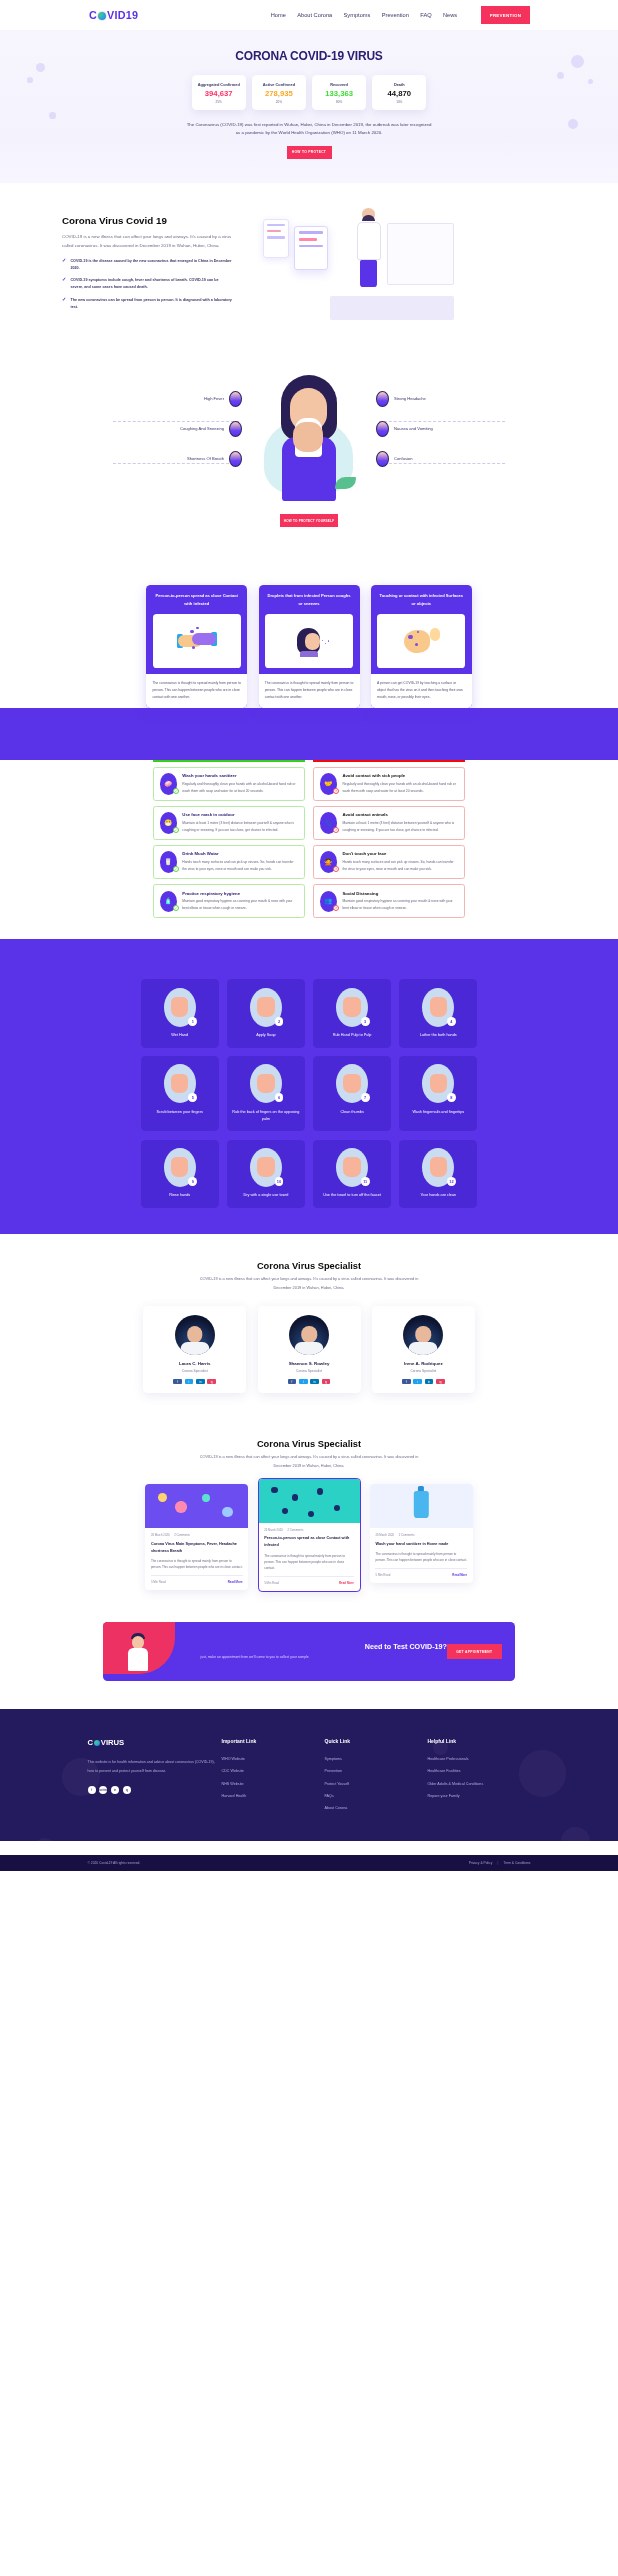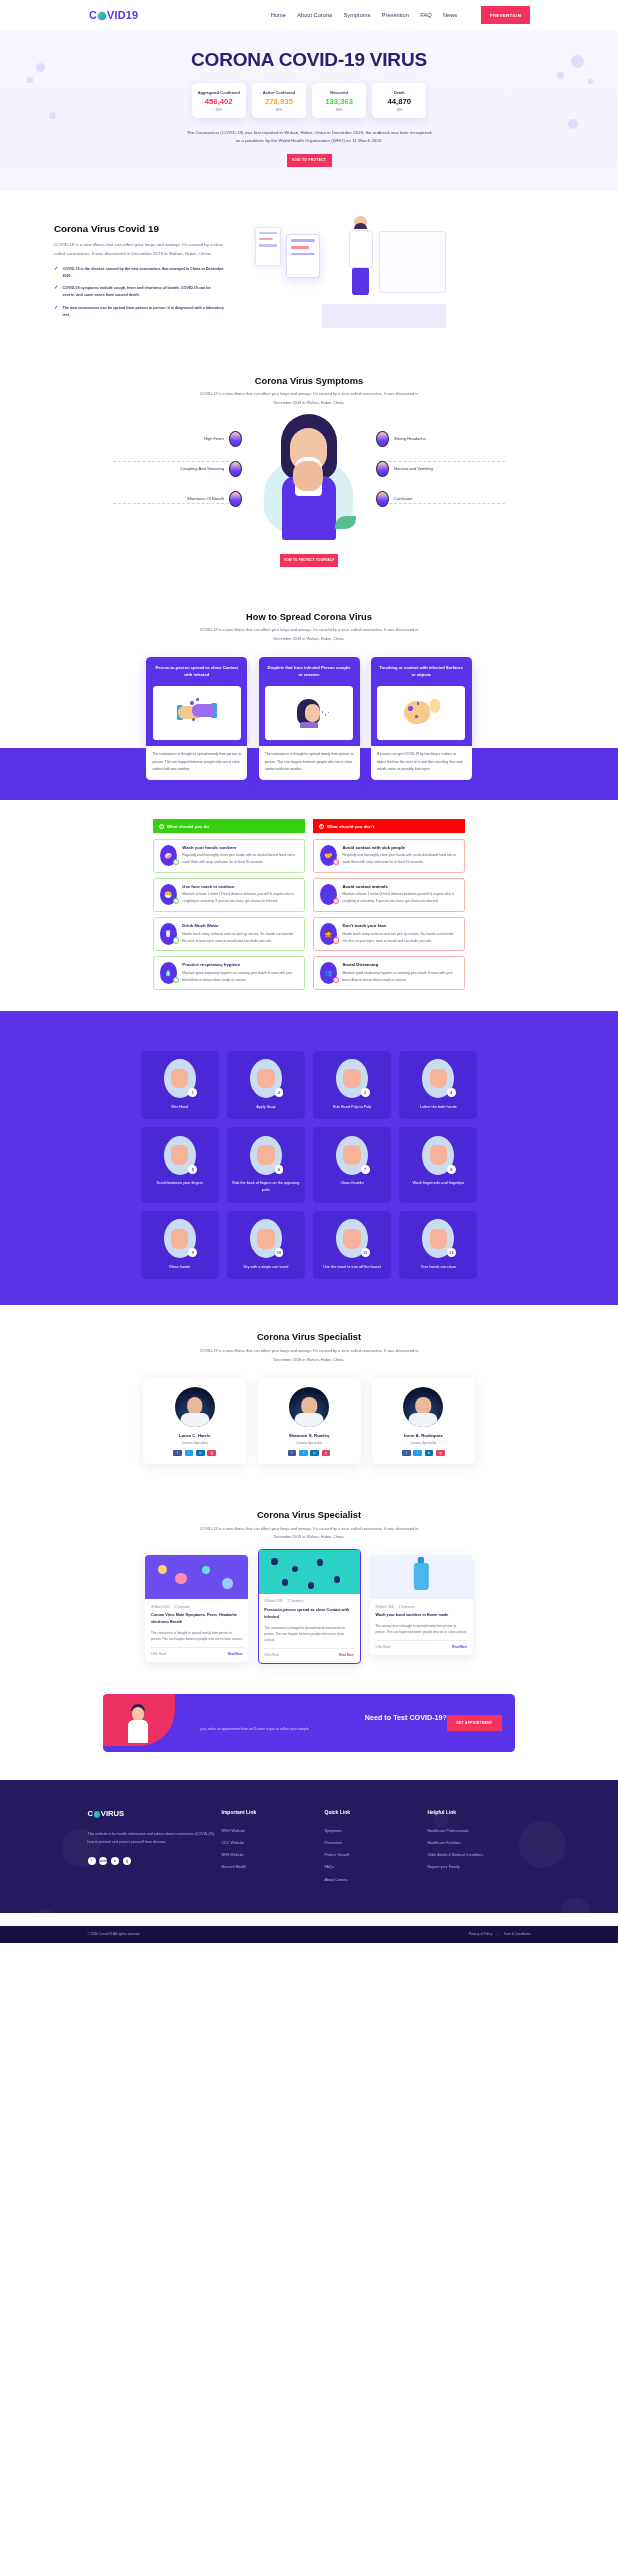--- a/index.html
+++ b/index.html
@@ -29,21 +29,21 @@
     background:#f5325b; color:#fff; font-size:4.4px; font-weight:bold;
     padding:6.7px 8.8px; letter-spacing:0.3px; margin-left:12.4px; margin-right:88px;
   }
 
   
   .hero {
     background:linear-gradient(180deg,#f7f6fe 0%,#f4f2fd 70%, #f7f6ff 100%);
     padding:18.5px 0 24px; position:relative; overflow:hidden;
   }
   .hero-title {
-    text-align:center; font-size:19px; font-weight:bold; color:#2a2070;
+    text-align:center; font-size:12px; font-weight:bold; color:#2a2070;
     letter-spacing:-0.2px; position:relative; z-index:3;
   }
   .germ { position:absolute; border-radius:50%; background:#cfc6f7; opacity:.55; }
   .g1{width:9.3px;height:9.3px;left:36px;top:33px;}
   .g2{width:5.7px;height:5.7px;left:27px;top:47px;}
   .g3{width:13.4px;height:13.4px;right:34px;top:25px;}
   .g4{width:7.2px;height:7.2px;right:54px;top:42px;}
   .g5{width:4.6px;height:4.6px;right:25px;top:49px;}
   .g6{width:6.7px;height:6.7px;left:49px;top:82px;}
   .g7{width:10.3px;height:10.3px;right:40px;top:89px;}
@@ -62,21 +62,21 @@
     text-align:center; font-size:4.4px; line-height:1.85; color:#494370;
     width:247px; margin:11.3px auto 0; position:relative; z-index:3;
   }
   .hero-btn {
     display:block; width:45px; margin:8.2px auto 0; background:#f5325b; color:#fff;
     font-size:3.3px; font-weight:bold; text-align:center; padding:4.6px 0; letter-spacing:0.3px;
     position:relative; z-index:3;
   }
 
   
-  .about { padding:32px 0 20.6px; display:flex; align-items:flex-start; }
+  .about { padding:32px 0 20.6px; display:flex; align-items:flex-start;margin-left:8px; }
   .about-left { width:170px; margin-left:54px; }
   .about h2 { font-size:9.8px; font-weight:bold; color:#0c0c0c; margin-bottom:7.2px; }
   .about p.lead { font-size:4.4px; line-height:2; color:#6a6785; margin-bottom:7.2px; }
   .chklist li { list-style:none; display:flex; gap:4.1px; margin-bottom:5.7px; }
   .chklist .ck { color:#5a32e8; font-size:5.2px; line-height:1; flex:0 0 auto; font-weight:bold; }
   .chklist .tx { font-size:3.7px; line-height:1.85; font-weight:bold; color:#3b3566; }
   .about-right { flex:1; position:relative; height:108px; margin-right:31px; }
   .phone {
     position:absolute; left:31px; top:4.1px; width:26px; height:39px; background:#fff;
     border:1px solid #e7e3fb; border-radius:3.1px; box-shadow:0 2.1px 7.2px rgba(90,50,232,.12);
@@ -291,21 +291,21 @@
   <span class="germ g4"></span>
   <span class="germ g5"></span>
   <span class="germ g6"></span>
   <span class="germ g7"></span>
 
   <div class="hero-title">CORONA COVID-19 VIRUS</div>
 
   <div class="stats">
     <div class="stat">
       <div class="lbl">Aggregated Confirmed</div>
-      <div class="num c-red">456,402</div>
+      <div class="num c-red">394,637</div>
       <div class="pct">25%</div>
     </div>
     <div class="stat">
       <div class="lbl">Active Confirmed</div>
       <div class="num c-org">278,935</div>
       <div class="pct">20%</div>
     </div>
     <div class="stat">
       <div class="lbl">Recoverd</div>
       <div class="num c-grn">133,363</div>
@@ -357,24 +357,20 @@
       <div class="doc-hair"></div>
       <div class="doc-head"></div>
       <div class="doc-coat"></div>
       <div class="doc-leg"></div>
     </div>
     <div class="floor"></div>
   </div>
 </div>
 
 <div class="symptoms">
-  <div class="sec-head">
-    <h2>Corona Virus Symptoms</h2>
-    <p>COVID-19 is a new illness that can affect your lungs and airways. It's caused by a virus called coronavirus. It was discovered in December 2019 in Wuhan, Hubei, China.</p>
-  </div>
   <div class="sym-wrap">
     <div class="sym-div sd1 left"></div>
     <div class="sym-div sd2 left"></div>
     <div class="sym-div sd1 right"></div>
     <div class="sym-div sd2 right"></div>
 
     <div class="sym-col left">
       <div class="sym-item">
         <span class="sym-lbl">High Fever</span>
         <span class="sym-ic"></span>
@@ -412,24 +408,20 @@
         <span class="sym-ic"></span>
         <span class="sym-lbl">Confusion</span>
       </div>
     </div>
   </div>
   <div class="sym-btn">HOW TO PROTECT YOURSELF</div>
 </div>
 
 <div class="spread">
   <div class="spread-band"></div>
-  <div class="sec-head">
-    <h2>How to Spread  Corona Virus</h2>
-    <p>COVID-19 is a new illness that can affect your lungs and airways. It's caused by a virus called coronavirus. It was discovered in December 2019 in Wuhan, Hubei, China.</p>
-  </div>
   <div class="spread-cards">
     <div class="sp-card">
       <h3>Person-to-person spread as close Contact with infected</h3>
       <div class="sp-img">
         <div class="sp-art hands">
           <span class="cuffL"></span>
             <span class="cuffR"></span>
           <span class="h1"></span>
             <span class="h2"></span>
           <span class="dot" style="width:3.6px;height:3.6px;left:13.4px;top:4.1px;"></span>

